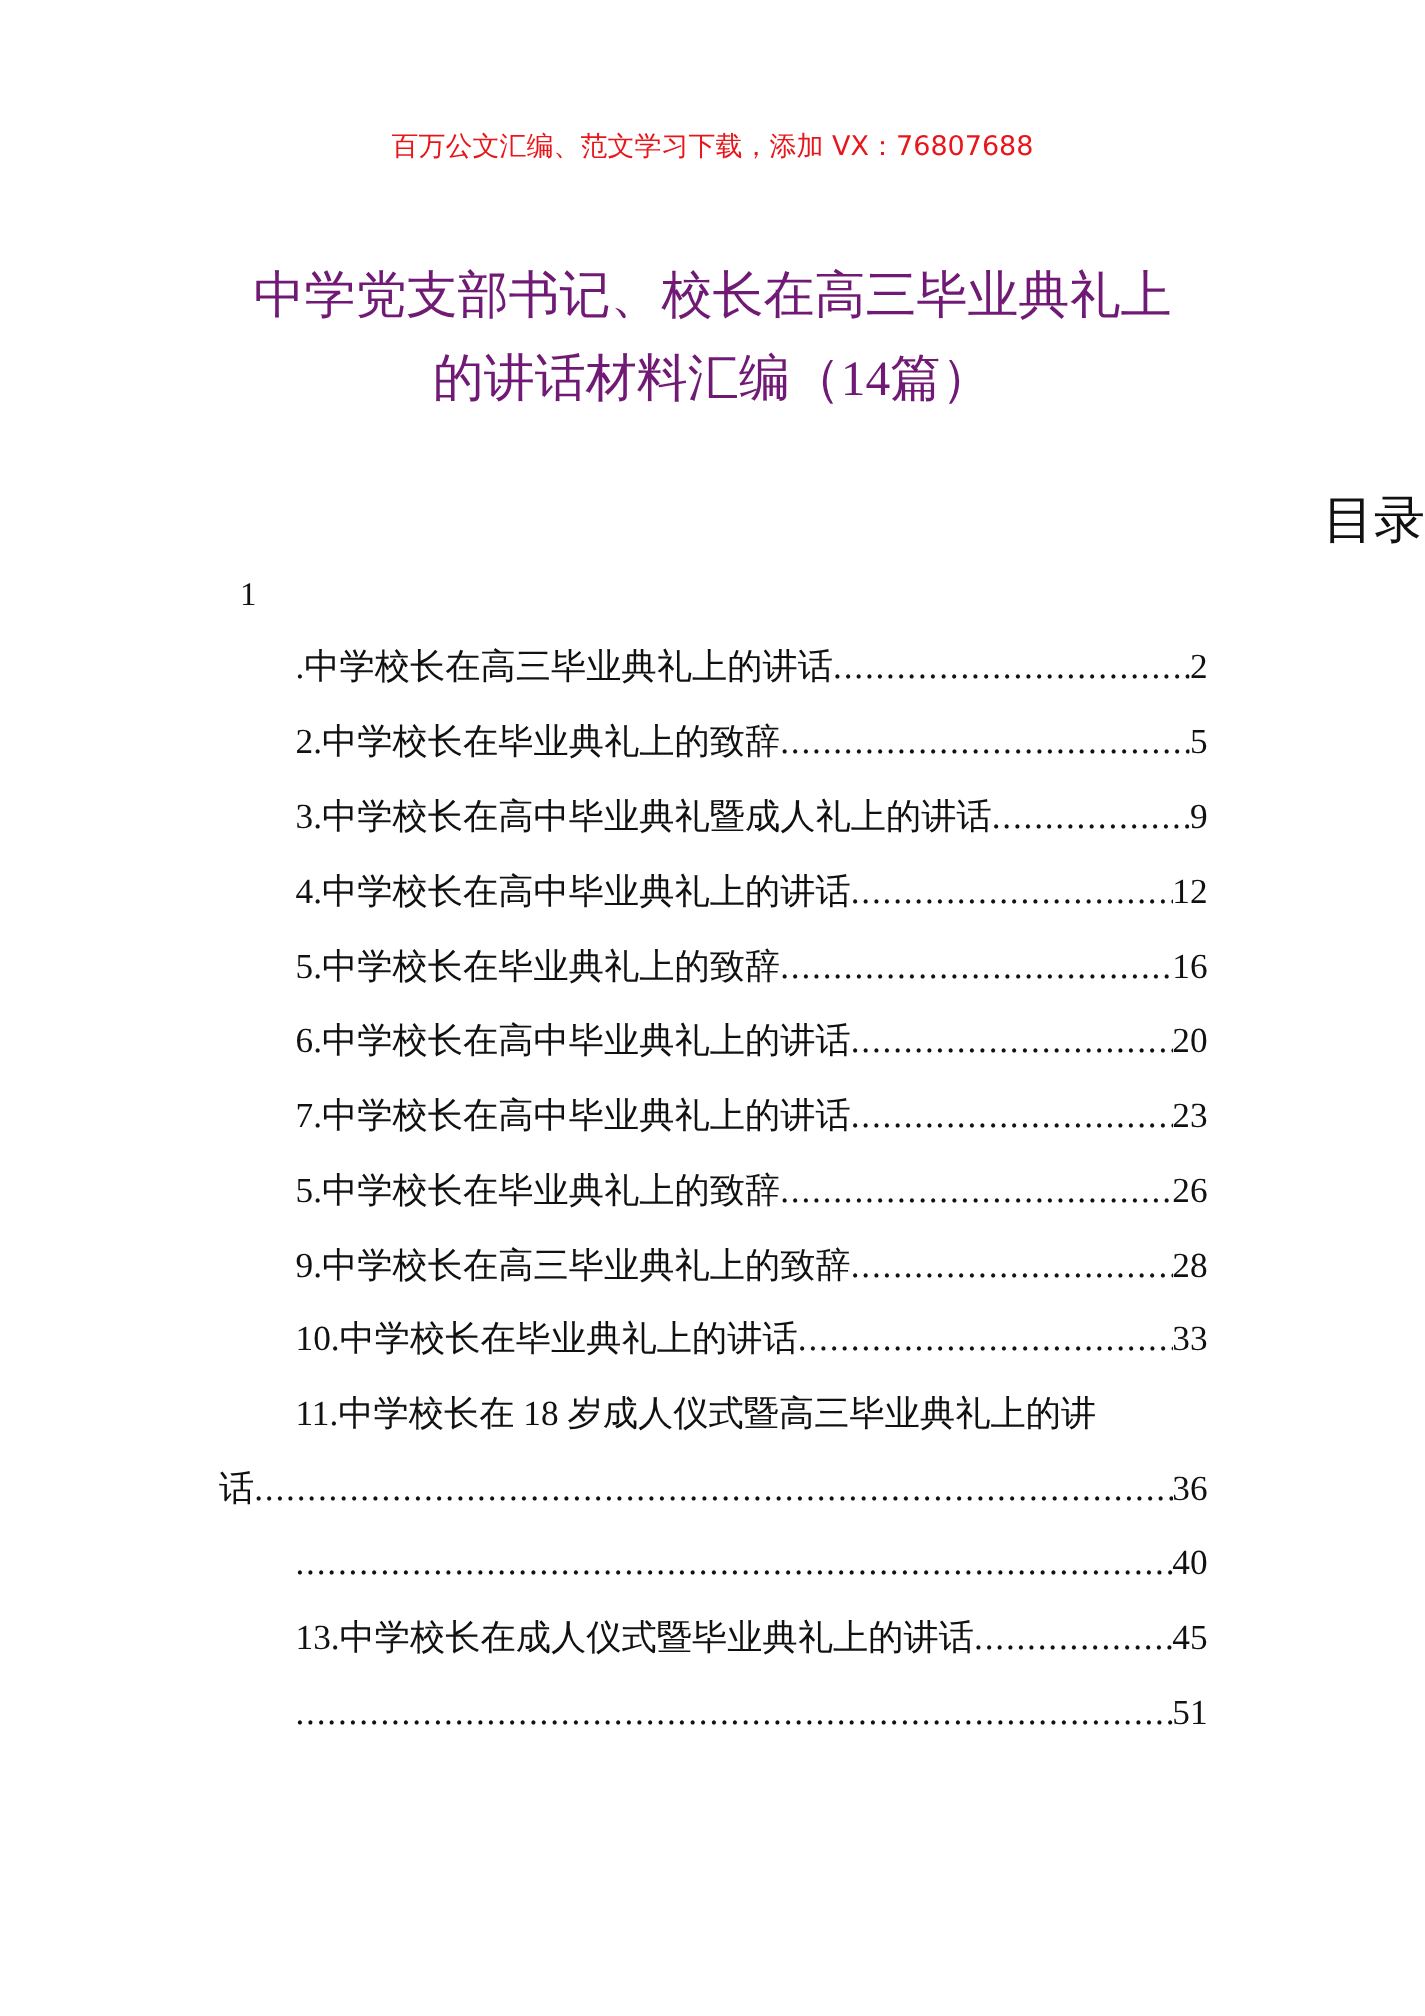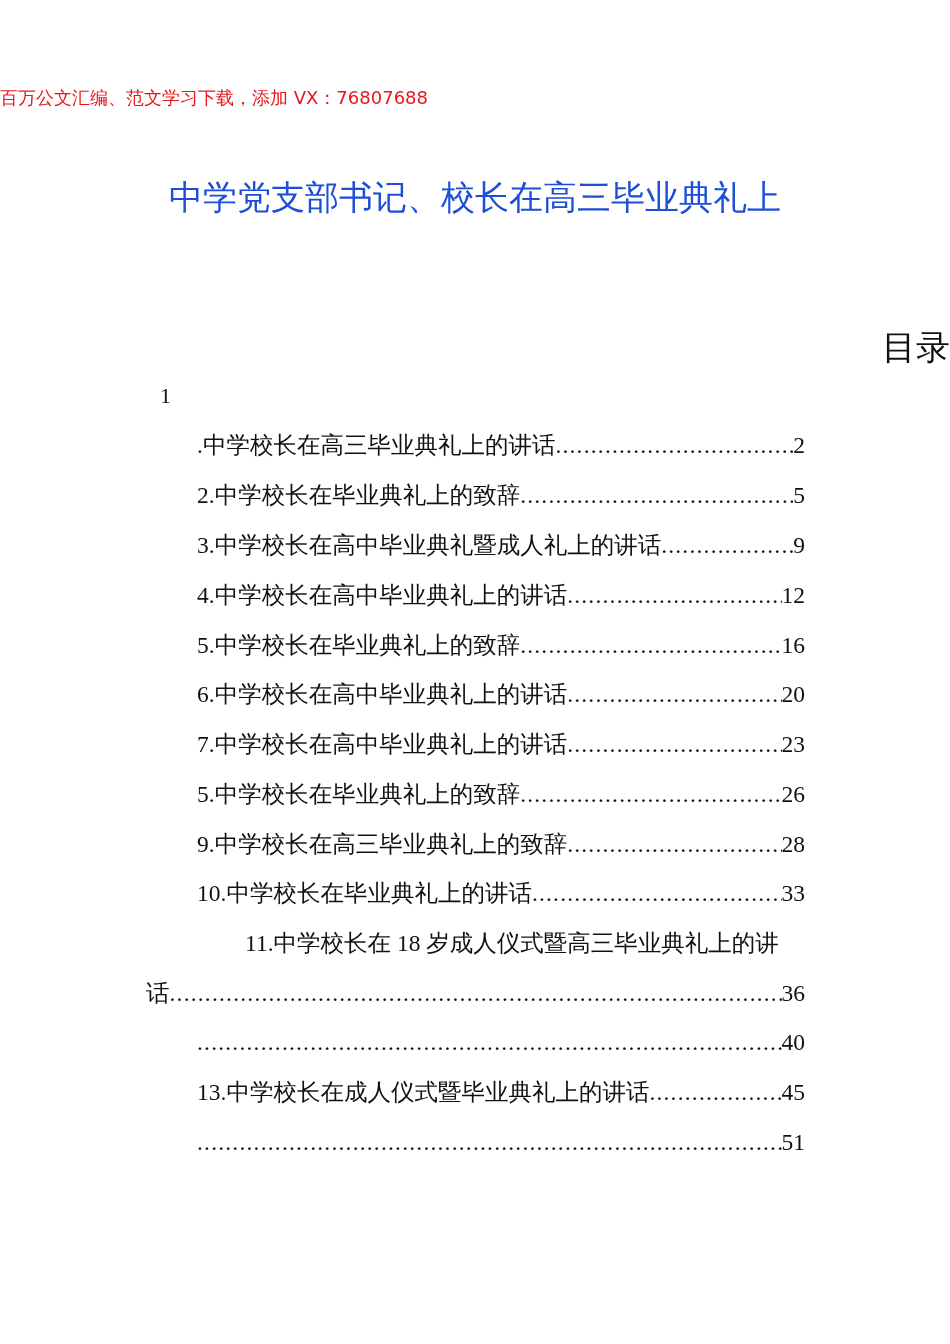--- a/index.html
+++ b/index.html
@@ -1,44 +1,45 @@
 <!DOCTYPE html>
 <html><head>
 <meta charset="utf-8">
 <style>
   html, body { margin: 0; padding: 0; background: #ffffff; }
   body { width: 950px; height: 1344px; position: relative; overflow: hidden;
          font-family: "DejaVu Sans", "Liberation Sans", sans-serif; color: #111111; }
-  .banner { position: absolute; top: 85px; left: 0; width: 950px; text-align: left;
+  .banner { position: absolute; top: 85px; left: 0; width: 950px; text-align: center;
             font-size: 18px; color: #e8161b; letter-spacing: 0px; line-height: 26px; }
   .title { position: absolute; top: 170px; left: 0; width: 950px; text-align: center;
-           font-size: 34px; line-height: 55px; color: #1d4ed8; }
+           font-size: 34px; line-height: 55px; color: #701a75; }
   .title .l2 { display: block; padding-right: 0; }
   .title .num { font-family: "Liberation Serif", "DejaVu Serif", serif; font-size: 33px; }
   .toc-heading { position: absolute; top: 322px; left: 0; width: 950px; text-align: right;
                  font-size: 34px; line-height: 50px; }
   .stray-num { position: absolute; top: 381px; left: 160px;
                font-family: "Liberation Serif", "DejaVu Serif", serif; font-size: 22px; line-height: 30px; }
   .toc { position: absolute; top: 425px; left: 0; width: 950px; }
   .entry { position: absolute; left: 197px; width: 608px; height: 40px;
            display: flex; align-items: baseline; font-size: 23.5px; line-height: 40px; white-space: nowrap; font-family: Liberation Serif, serif; }
   .entry .label { flex: 0 0 auto; }
   .entry .dots { flex: 1 1 auto; overflow: hidden; letter-spacing: 1.2px; color: #111; }
   .entry .dots::after { content: "........................................................................................................................................."; }
   .entry .page { flex: 0 0 auto; }
-  .entry.wrap-head { display: block; margin-left: 48px; }
+  .entry.wrap-head { display: block; }
   .entry.wrap-tail { left: 146px; width: 659px; }
 </style>
 </head>
 <body>
 
 <div class="banner">百万公文汇编、范文学习下载，添加 VX：76807688</div>
 
 <div class="title">
   <span>中学党支部书记、校长在高三毕业典礼上</span>
+  <span class="l2"><span>的讲话材料汇编（</span><span class="num">14</span><span>篇）</span></span>
 </div>
 
 <div class="toc-heading">目录</div>
 <div class="stray-num">1</div>
 
 <div class="toc">
   <div class="entry" style="top:0px">
     <span class="label">.中学校长在高三毕业典礼上的讲话</span>
       <span class="dots"></span>
       <span class="page">2</span>

